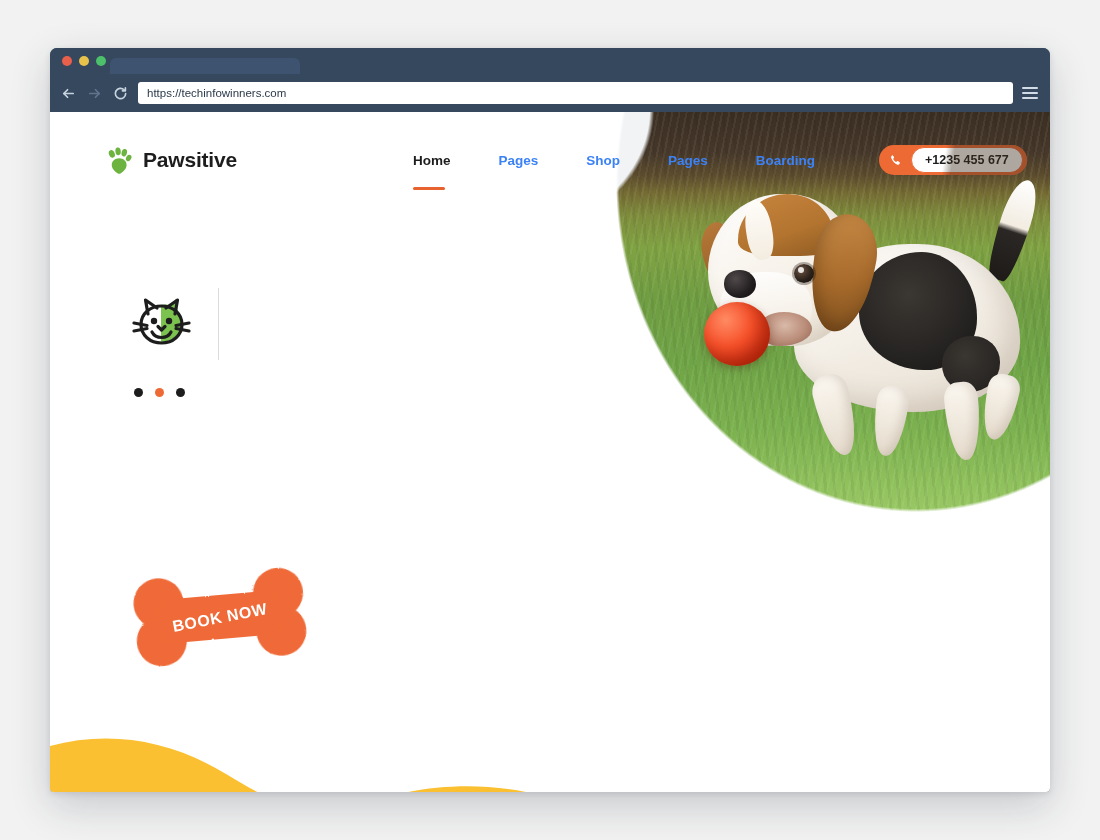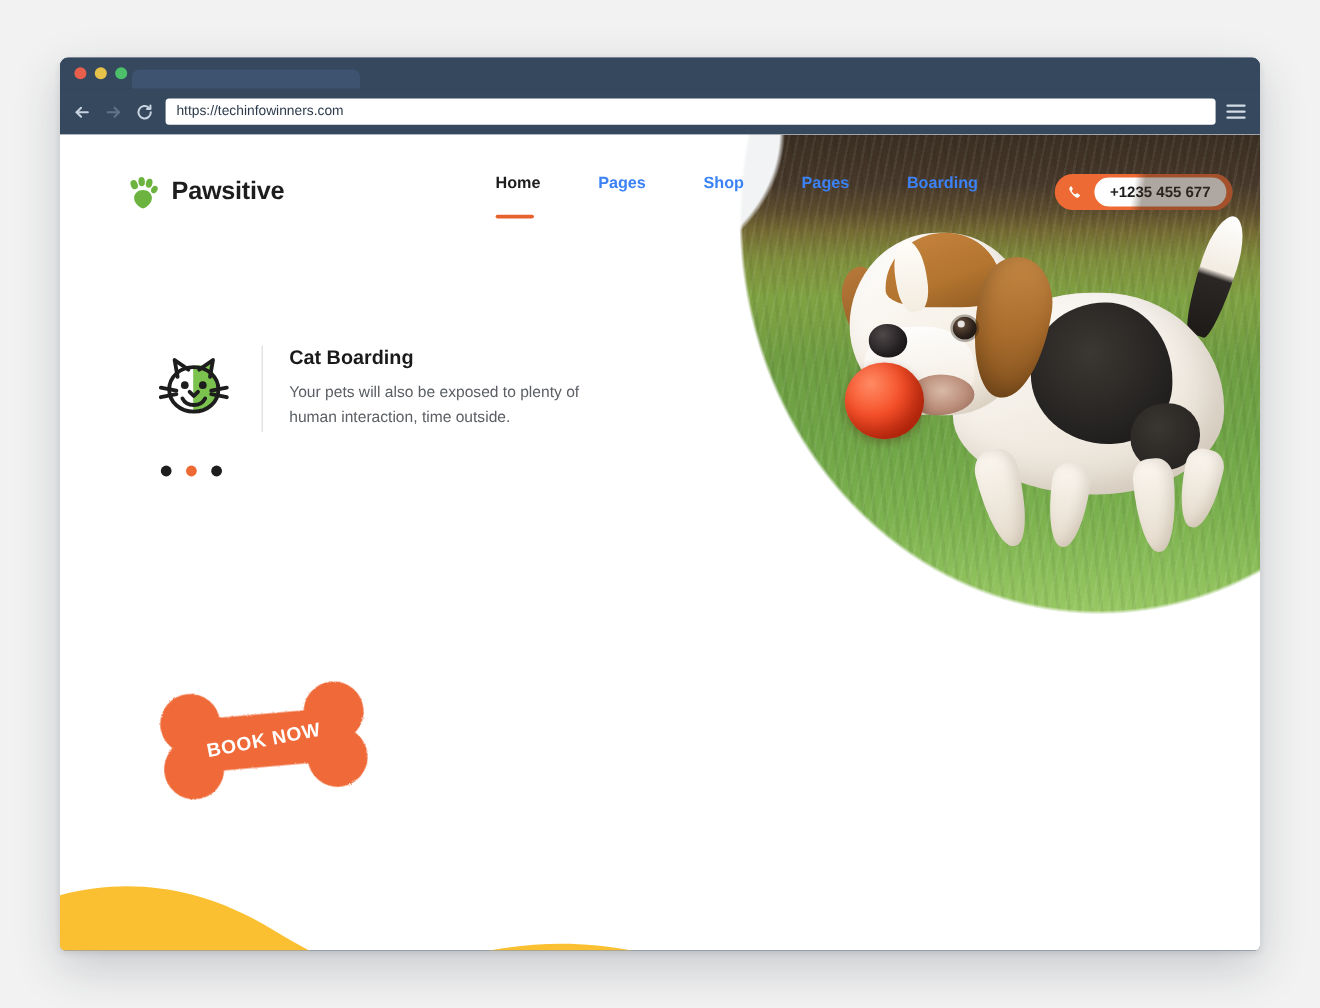--- a/index.html
+++ b/index.html
@@ -198,21 +198,21 @@
   
   .site-header{
     position:absolute; left:0; top:16px; width:100%; height:64px;
     display:flex; align-items:center; z-index:6;margin-left:30px;
   }
   .brand{ display:flex; align-items:center; gap:11px; margin-left:26px; }
   .paw{ width:26px; height:27px; display:block; }
   .brand-name{
     font-size:21px; font-weight:bold; color:#1d1d1d; letter-spacing:-.2px;
   }
-  .nav{ display:flex; align-items:flex-start; gap:0; margin-left:152px; }
+  .nav{ display:flex; align-items:center; gap:0; margin-left:152px; }
   .nav-item{
     position:relative; font-size:13.5px; font-weight:bold; color:#3b82f6;
     padding:0 24px; cursor:pointer; white-space:nowrap;
   }
   .nav-item.active{ color:#1d1d1d; }
   .nav-item.active::after{
     content:""; position:absolute; left:24px; bottom:-22px;
     width:32px; height:3px; background:#e8622f; border-radius:2px;
   }
   .phone-btn{
@@ -389,24 +389,20 @@
             <path d="M28 34.5 L31.5 38 L35 34.5"></path>
             <path d="M4 31 L17 33.5"></path>
             <path d="M4 39 L17 36.5"></path>
             <path d="M59 31 L46 33.5"></path>
             <path d="M59 39 L46 36.5"></path>
           </g>
           <circle cx="24" cy="29" r="3.2" fill="#1d1d1d"></circle>
           <circle cx="39" cy="29" r="3.2" fill="#1d1d1d"></circle>
         </svg>
         <div class="feature-divider"></div>
-        <div>
-          <div class="feature-title">Cat Boarding</div>
-          <div class="feature-text">Your pets will also be exposed to plenty of human interaction, time outside.</div>
-        </div>
       </div>
 
       <div class="dots">
         <span class="dot"></span>
         <span class="dot active"></span>
         <span class="dot"></span>
       </div>
     </div>
 
     <div class="bone-btn">

